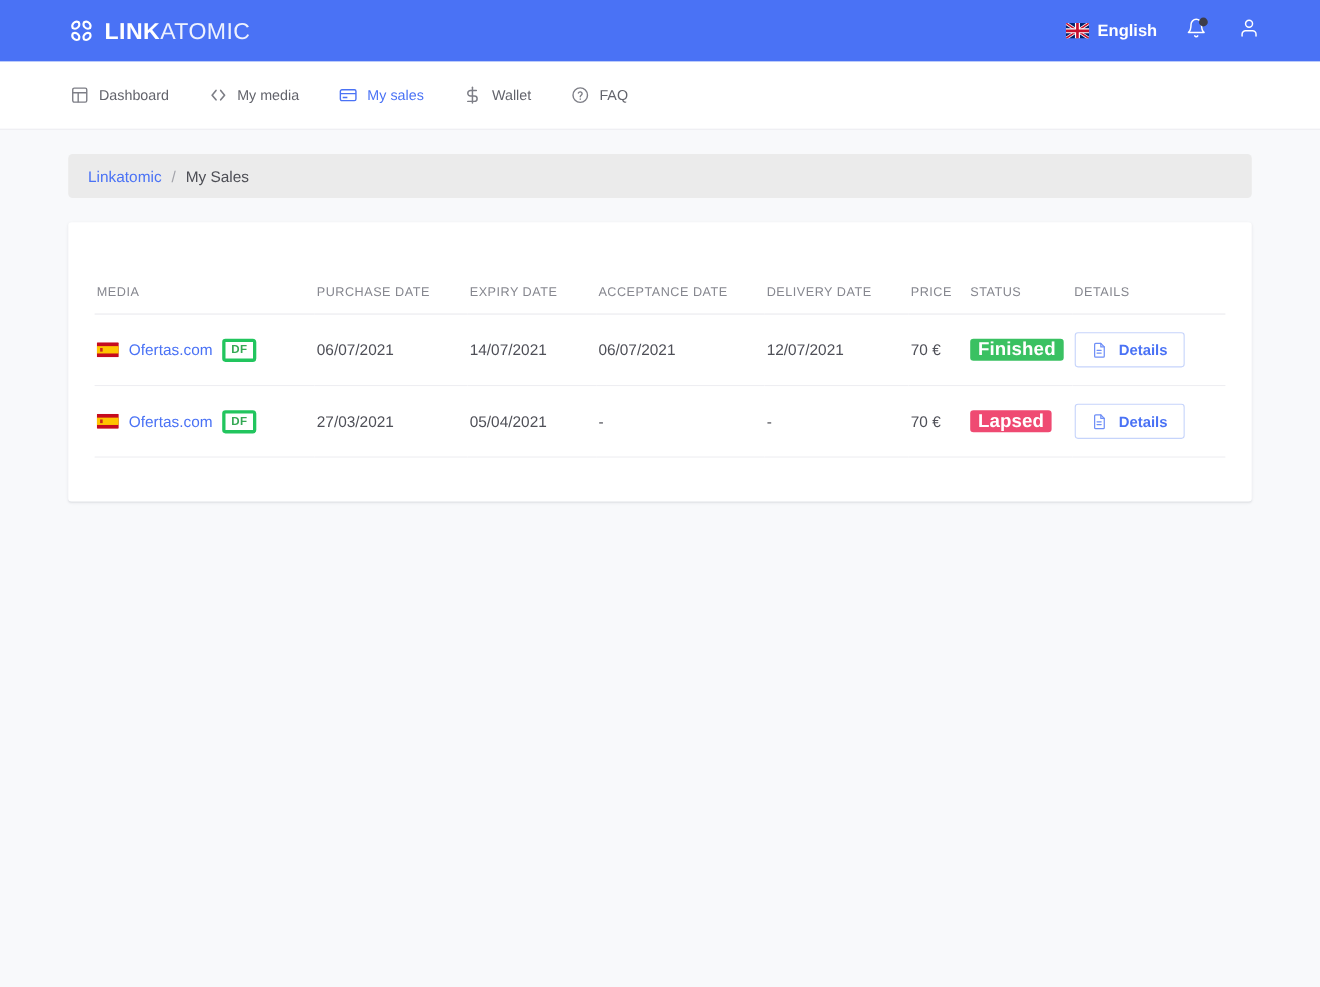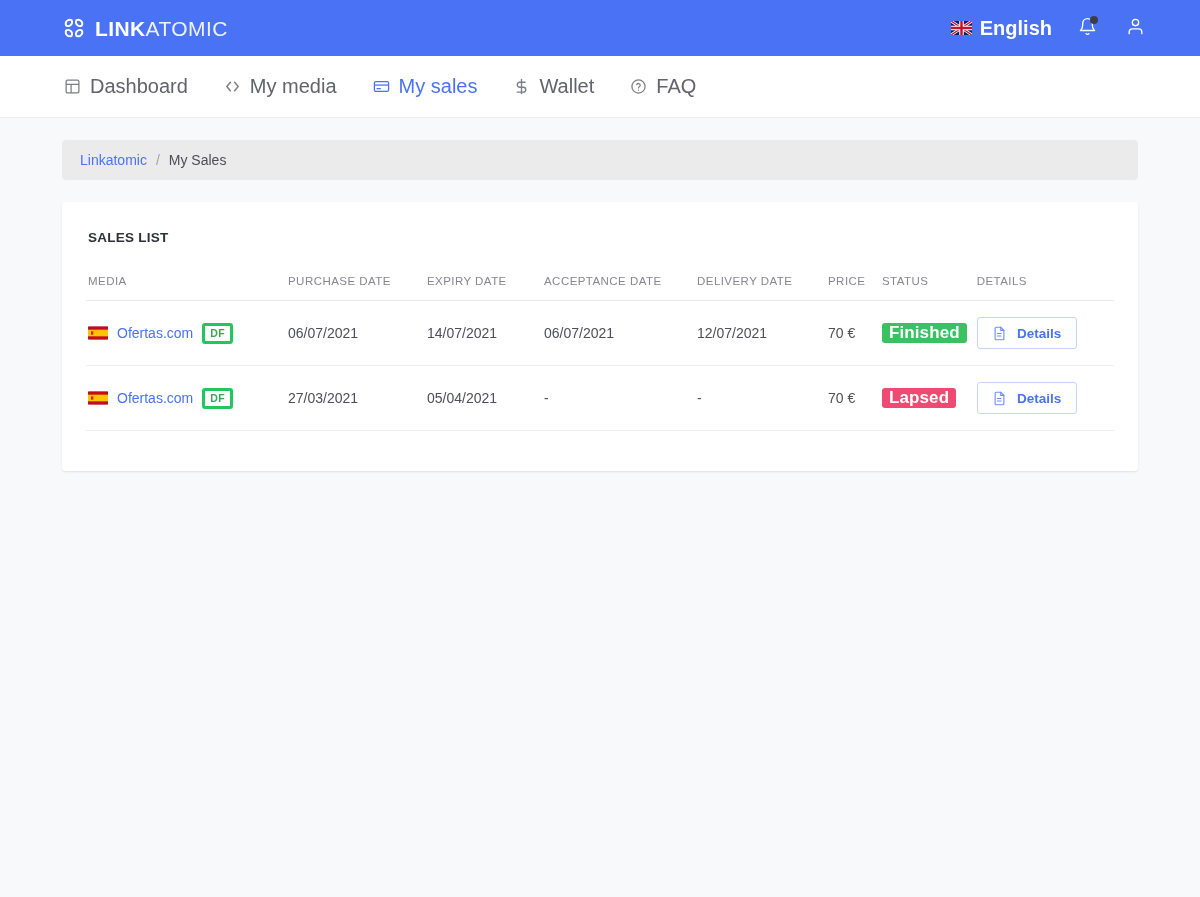--- a/index.html
+++ b/index.html
@@ -33,21 +33,21 @@
   }
   .brand-text .b { font-weight: 700; }
   .brand-text .l { font-weight: 300; color: #edf1fe; }
 
   .topbar-right { display: flex; align-items: center; gap: 22px; }
   .lang { display: flex; align-items: center; gap: 8px; cursor: pointer; }
   .flag-uk {
     width: 21px; height: 14px; flex: none;
     border-radius: 1px; overflow: hidden; display: block;
   }
-  .lang-label { color: #fff; font-size: 20px; font-weight: 700; }
+  .lang-label { color: #fff; font-size: 15px; font-weight: 700; }
   .icon-btn {
     position: relative;
     width: 26px; height: 26px;
     display: flex; align-items: center; justify-content: center;
     cursor: pointer;
   }
   .bell-dot {
     position: absolute;
     top: 1px; right: 2px;
     width: 8px; height: 8px;
@@ -62,21 +62,21 @@
     border-bottom: 1px solid #ececf0;
     display: flex;
     align-items: center;
     padding: 0 62px;
     gap: 32px;
   }
   .nav-item {
     display: flex;
     align-items: center;
     gap: 9px;
-    font-size: 20px;
+    font-size: 13px;
     color: #62636b;
     cursor: pointer;
     padding: 4px 2px;
     white-space: nowrap;
   }
   .nav-item .nav-ico { display: flex; align-items: center; color: #7d7e86; }
   .nav-item.active { color: #4a72f5; }
   .nav-item.active .nav-ico { color: #4a72f5; }
 
   
@@ -321,21 +321,20 @@
 <div class="page">
 
   <div class="breadcrumb">
     <span class="crumb-link">Linkatomic</span>
     <span class="sep">/</span>
     <span class="crumb-current">My Sales</span>
   </div>
 
   <div class="card">
 
-    <div class="card-title">SALES LIST</div>
 
     <table class="sales">
       <thead>
         <tr>
           <th class="col-media">MEDIA</th>
           <th class="col-purchase">PURCHASE DATE</th>
           <th class="col-expiry">EXPIRY DATE</th>
           <th class="col-accept">ACCEPTANCE DATE</th>
           <th class="col-delivery">DELIVERY DATE</th>
           <th class="col-price">PRICE</th>

